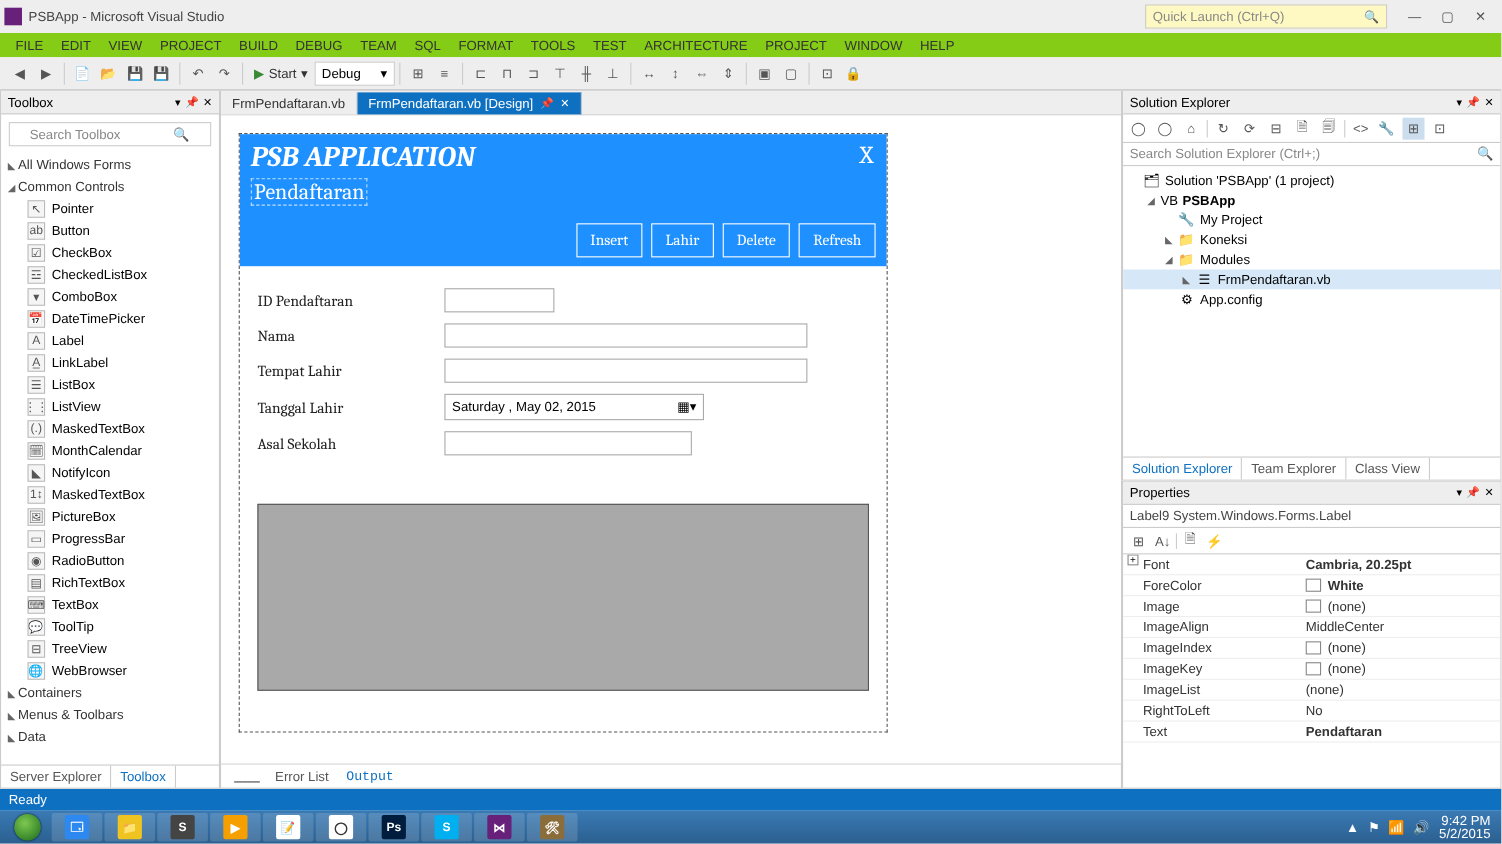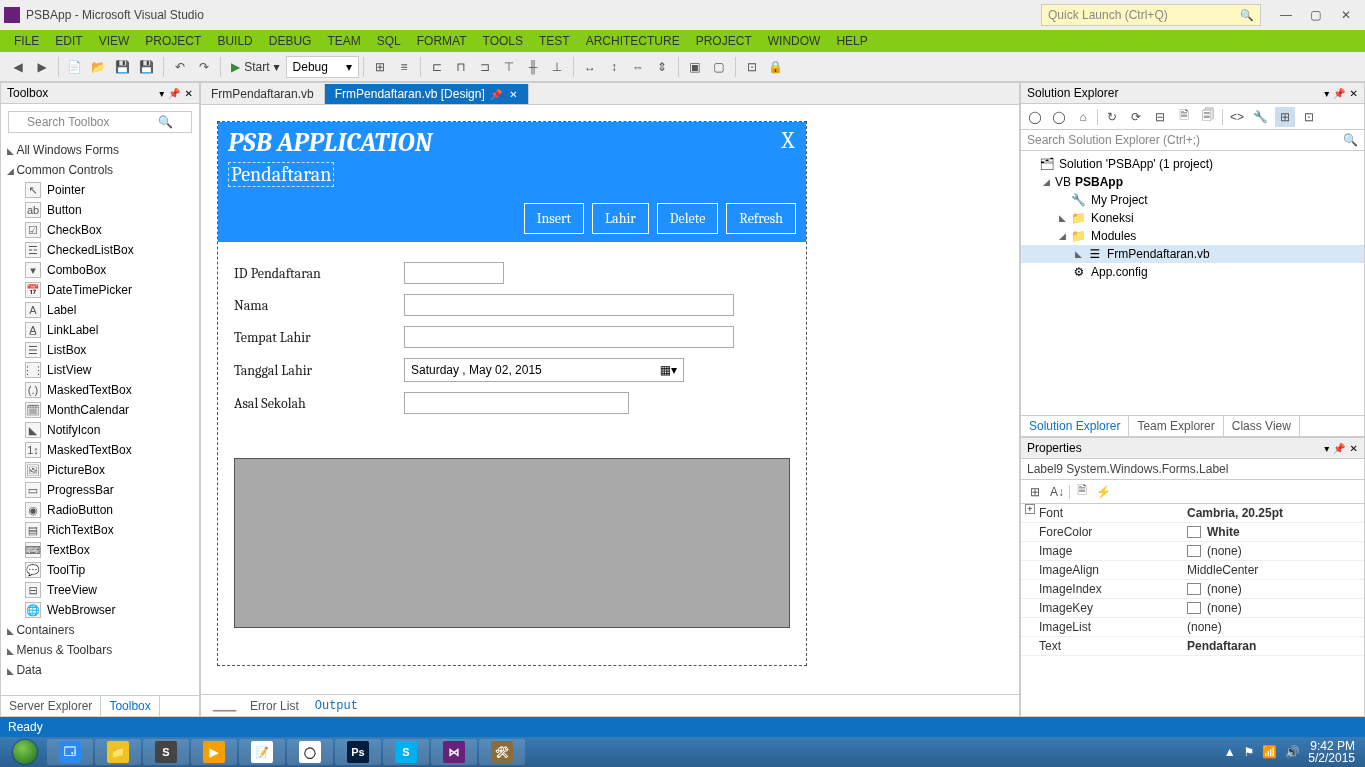--- a/index.html
+++ b/index.html
@@ -52,21 +52,21 @@
 .designer .header .x{position:absolute;top:6px;right:12px;font-size:22px;font-family:Cambria,Georgia,serif;}
 .designer .header .btns{position:absolute;bottom:8px;right:10px;display:flex;gap:8px;}
 .designer .header .btns button{background:#1e90ff;color:#fff;border:1px solid #fff;padding:6px 12px;font-family:Cambria,Georgia,serif;font-size:14px;cursor:pointer;}
 .designer .form{padding:20px 16px;}
 .designer .frow{display:flex;align-items:center;margin-bottom:10px;}
 .designer .frow label{width:170px;font-family:Cambria,Georgia,serif;font-size:14px;color:#222;}
 .designer .frow input{border:1px solid #aaa;height:22px;padding:0 4px;}
 .designer .frow .w1{width:100px;}
 .designer .frow .w2{width:330px;}
 .designer .frow .w3{width:225px;}
-.designer .dtp{border:1px solid #aaa;height:24px;width:280px;display:flex;align-items:center;padding:0 6px;font-family:Cambria,Georgia,serif;font-size:13px;justify-content:space-between;}
+.designer .dtp{border:1px solid #aaa;height:24px;width:236px;display:flex;align-items:center;padding:0 6px;font-family:Cambria,Georgia,serif;font-size:13px;justify-content:space-between;}
 .designer .grid{margin:14px 16px 0 16px;height:170px;background:#a9a9a9;border:1px solid #555;}
 
 .rightcol{width:345px;display:flex;flex-direction:column;}
 .solexp{flex:1;background:#fff;border:1px solid #ccc;display:flex;flex-direction:column;min-height:0;}
 .solexp .toolbar2{height:26px;border-bottom:1px solid #ccc;display:flex;align-items:center;padding:0 4px;gap:4px;}
 .solexp .toolbar2 .tbtn{width:20px;height:20px;display:flex;align-items:center;justify-content:center;color:#555;cursor:pointer;}
 .solexp .search{border-bottom:1px solid #ccc;padding:3px 6px;color:#888;display:flex;align-items:center;}
 .solexp .tree{flex:1;overflow:auto;padding:4px 0;}
 .solexp .node{padding:2px 6px;display:flex;align-items:center;cursor:pointer;}
 .solexp .node .arr{width:12px;color:#666;font-size:9px;}
@@ -472,20 +472,24 @@
           </div>
           <div class="prow">
             <div class="k">ImageKey</div>
             <div class="v"><span class="sw"></span>(none)</div>
           </div>
           <div class="prow">
             <div class="k">ImageList</div>
             <div class="v">(none)</div>
           </div>
           <div class="prow">
+            <div class="k">RightToLeft</div>
+            <div class="v">No</div>
+          </div>
+          <div class="prow">
             <div class="k">Text</div>
             <div class="v bold">Pendaftaran</div>
           </div>
         </div>
     </div>
   </div>
 </div>
 
 <div class="status">
   <span>Ready</span>

